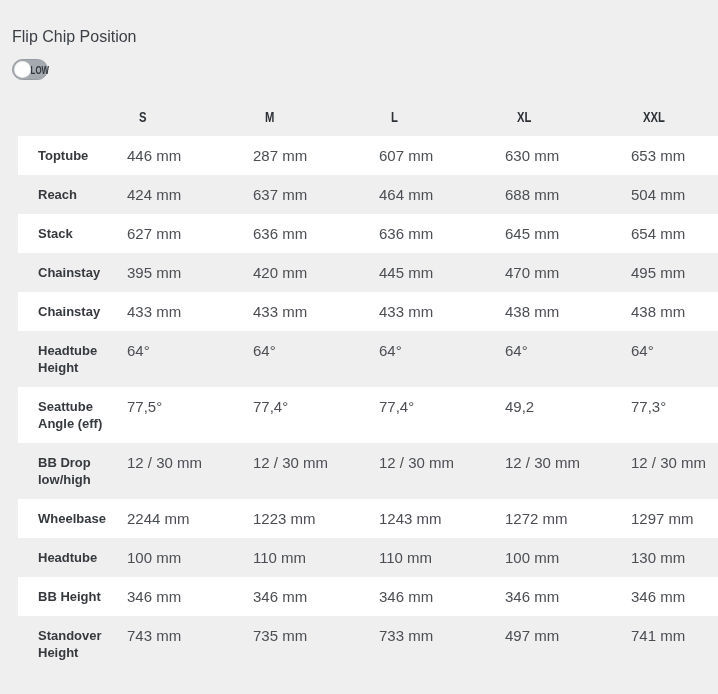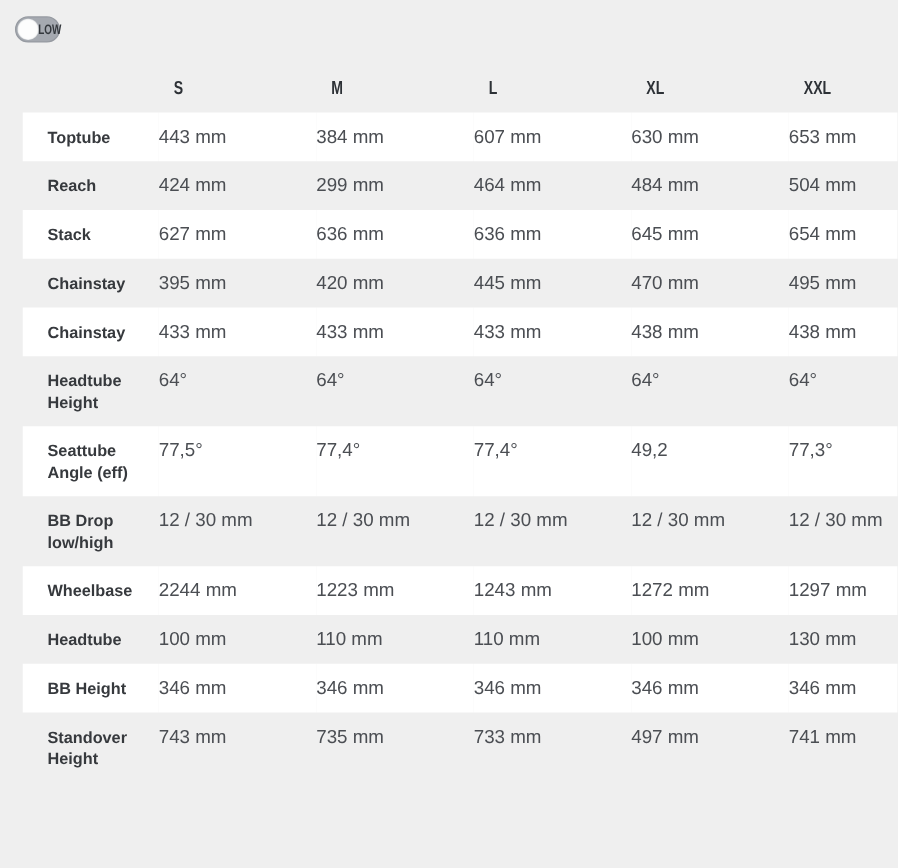--- a/index.html
+++ b/index.html
@@ -83,20 +83,21 @@
     padding-left:20px;padding-right:10px;
     font-size:13px;font-weight:700;line-height:17px;
     color:var(--label-color);
   }
 </style>
 </head>
 <body>
 
 <div class="content">
 
+  <div class="page-title">Flip Chip Position</div>
 
   <div class="toggle" role="switch" aria-checked="false">
     <span class="knob"></span>
     <span class="toggle-text">
       <span class="cond">LOW</span>
     </span>
   </div>
 
   <div class="table-wrap">
     <table>
@@ -114,32 +115,32 @@
             <th><span class="cond">S</span></th>
             <th><span class="cond">M</span></th>
             <th><span class="cond">L</span></th>
             <th><span class="cond">XL</span></th>
             <th><span class="cond">XXL</span></th>
           </tr>
       </thead>
       <tbody id="body-rows">
           <tr>
             <td class="label">Toptube</td>
-            <td>443 mm</td>
-            <td>384 mm</td>
+            <td>446 mm</td>
+            <td>287 mm</td>
             <td>607 mm</td>
             <td>630 mm</td>
             <td>653 mm</td>
           </tr>
           <tr>
             <td class="label">Reach</td>
             <td>424 mm</td>
-            <td>299 mm</td>
+            <td>637 mm</td>
             <td>464 mm</td>
-            <td>484 mm</td>
+            <td>688 mm</td>
             <td>504 mm</td>
           </tr>
           <tr>
             <td class="label">Stack</td>
             <td>627 mm</td>
             <td>636 mm</td>
             <td>636 mm</td>
             <td>645 mm</td>
             <td>654 mm</td>
           </tr>

